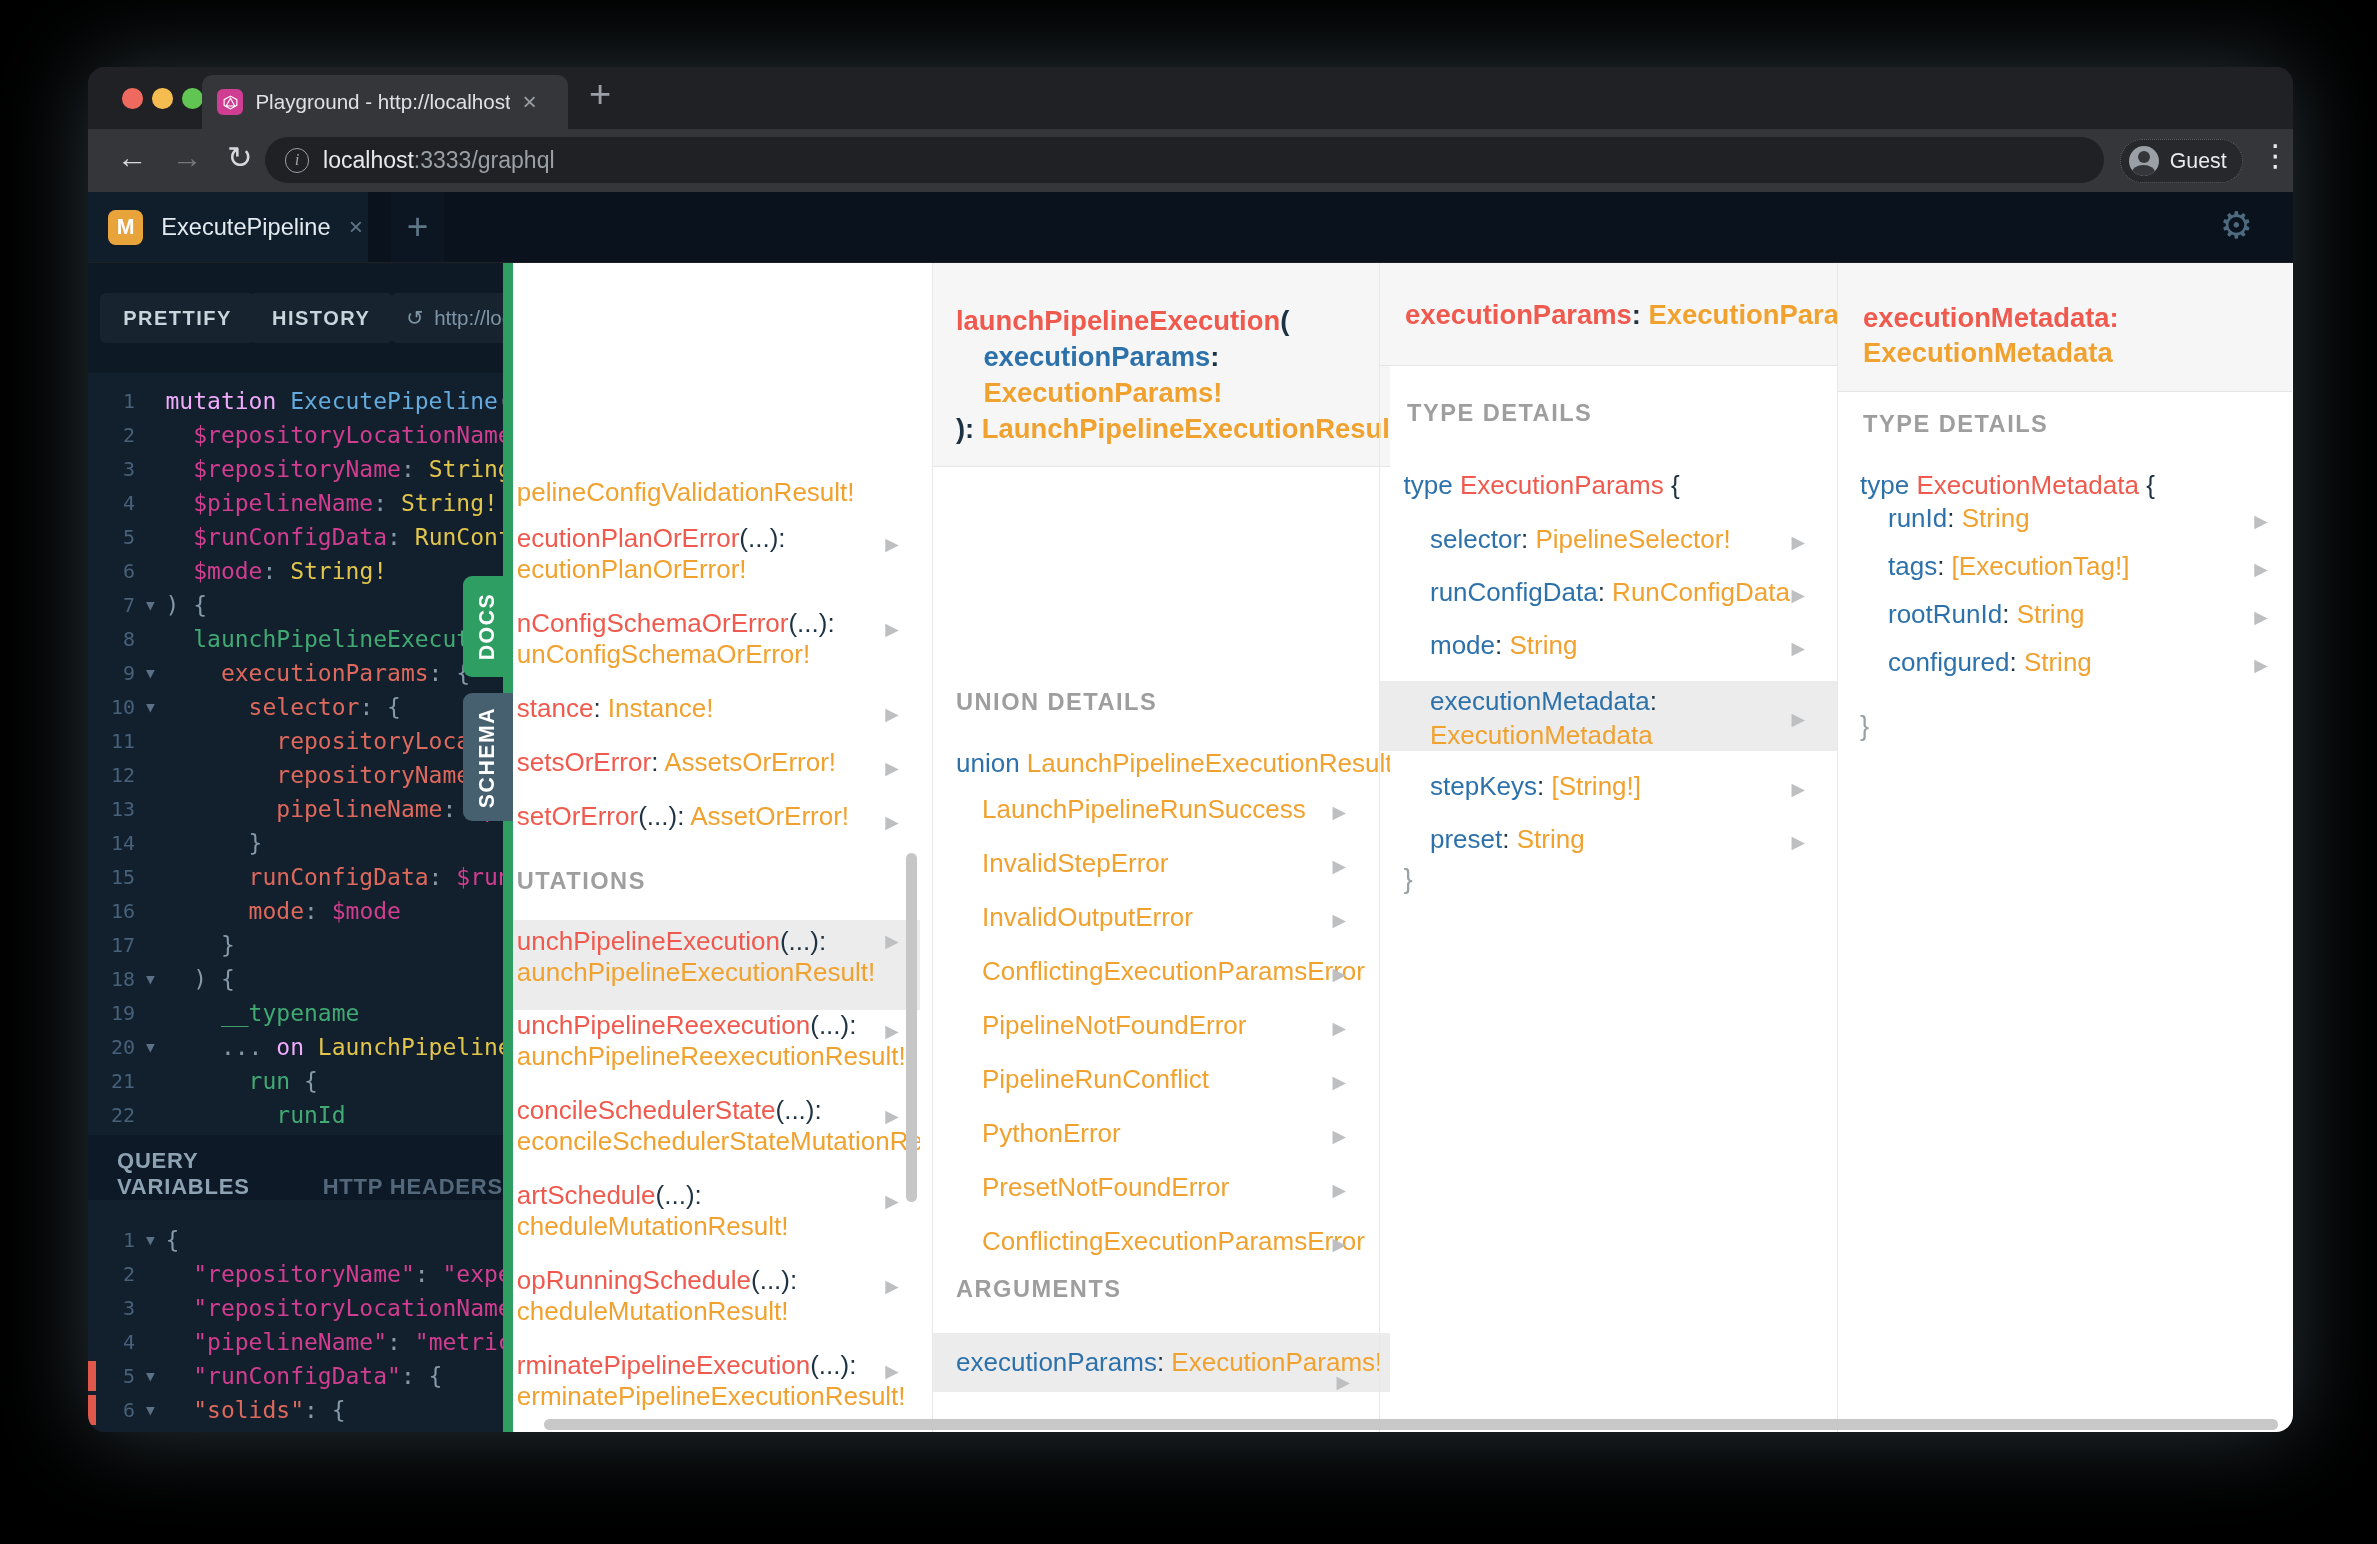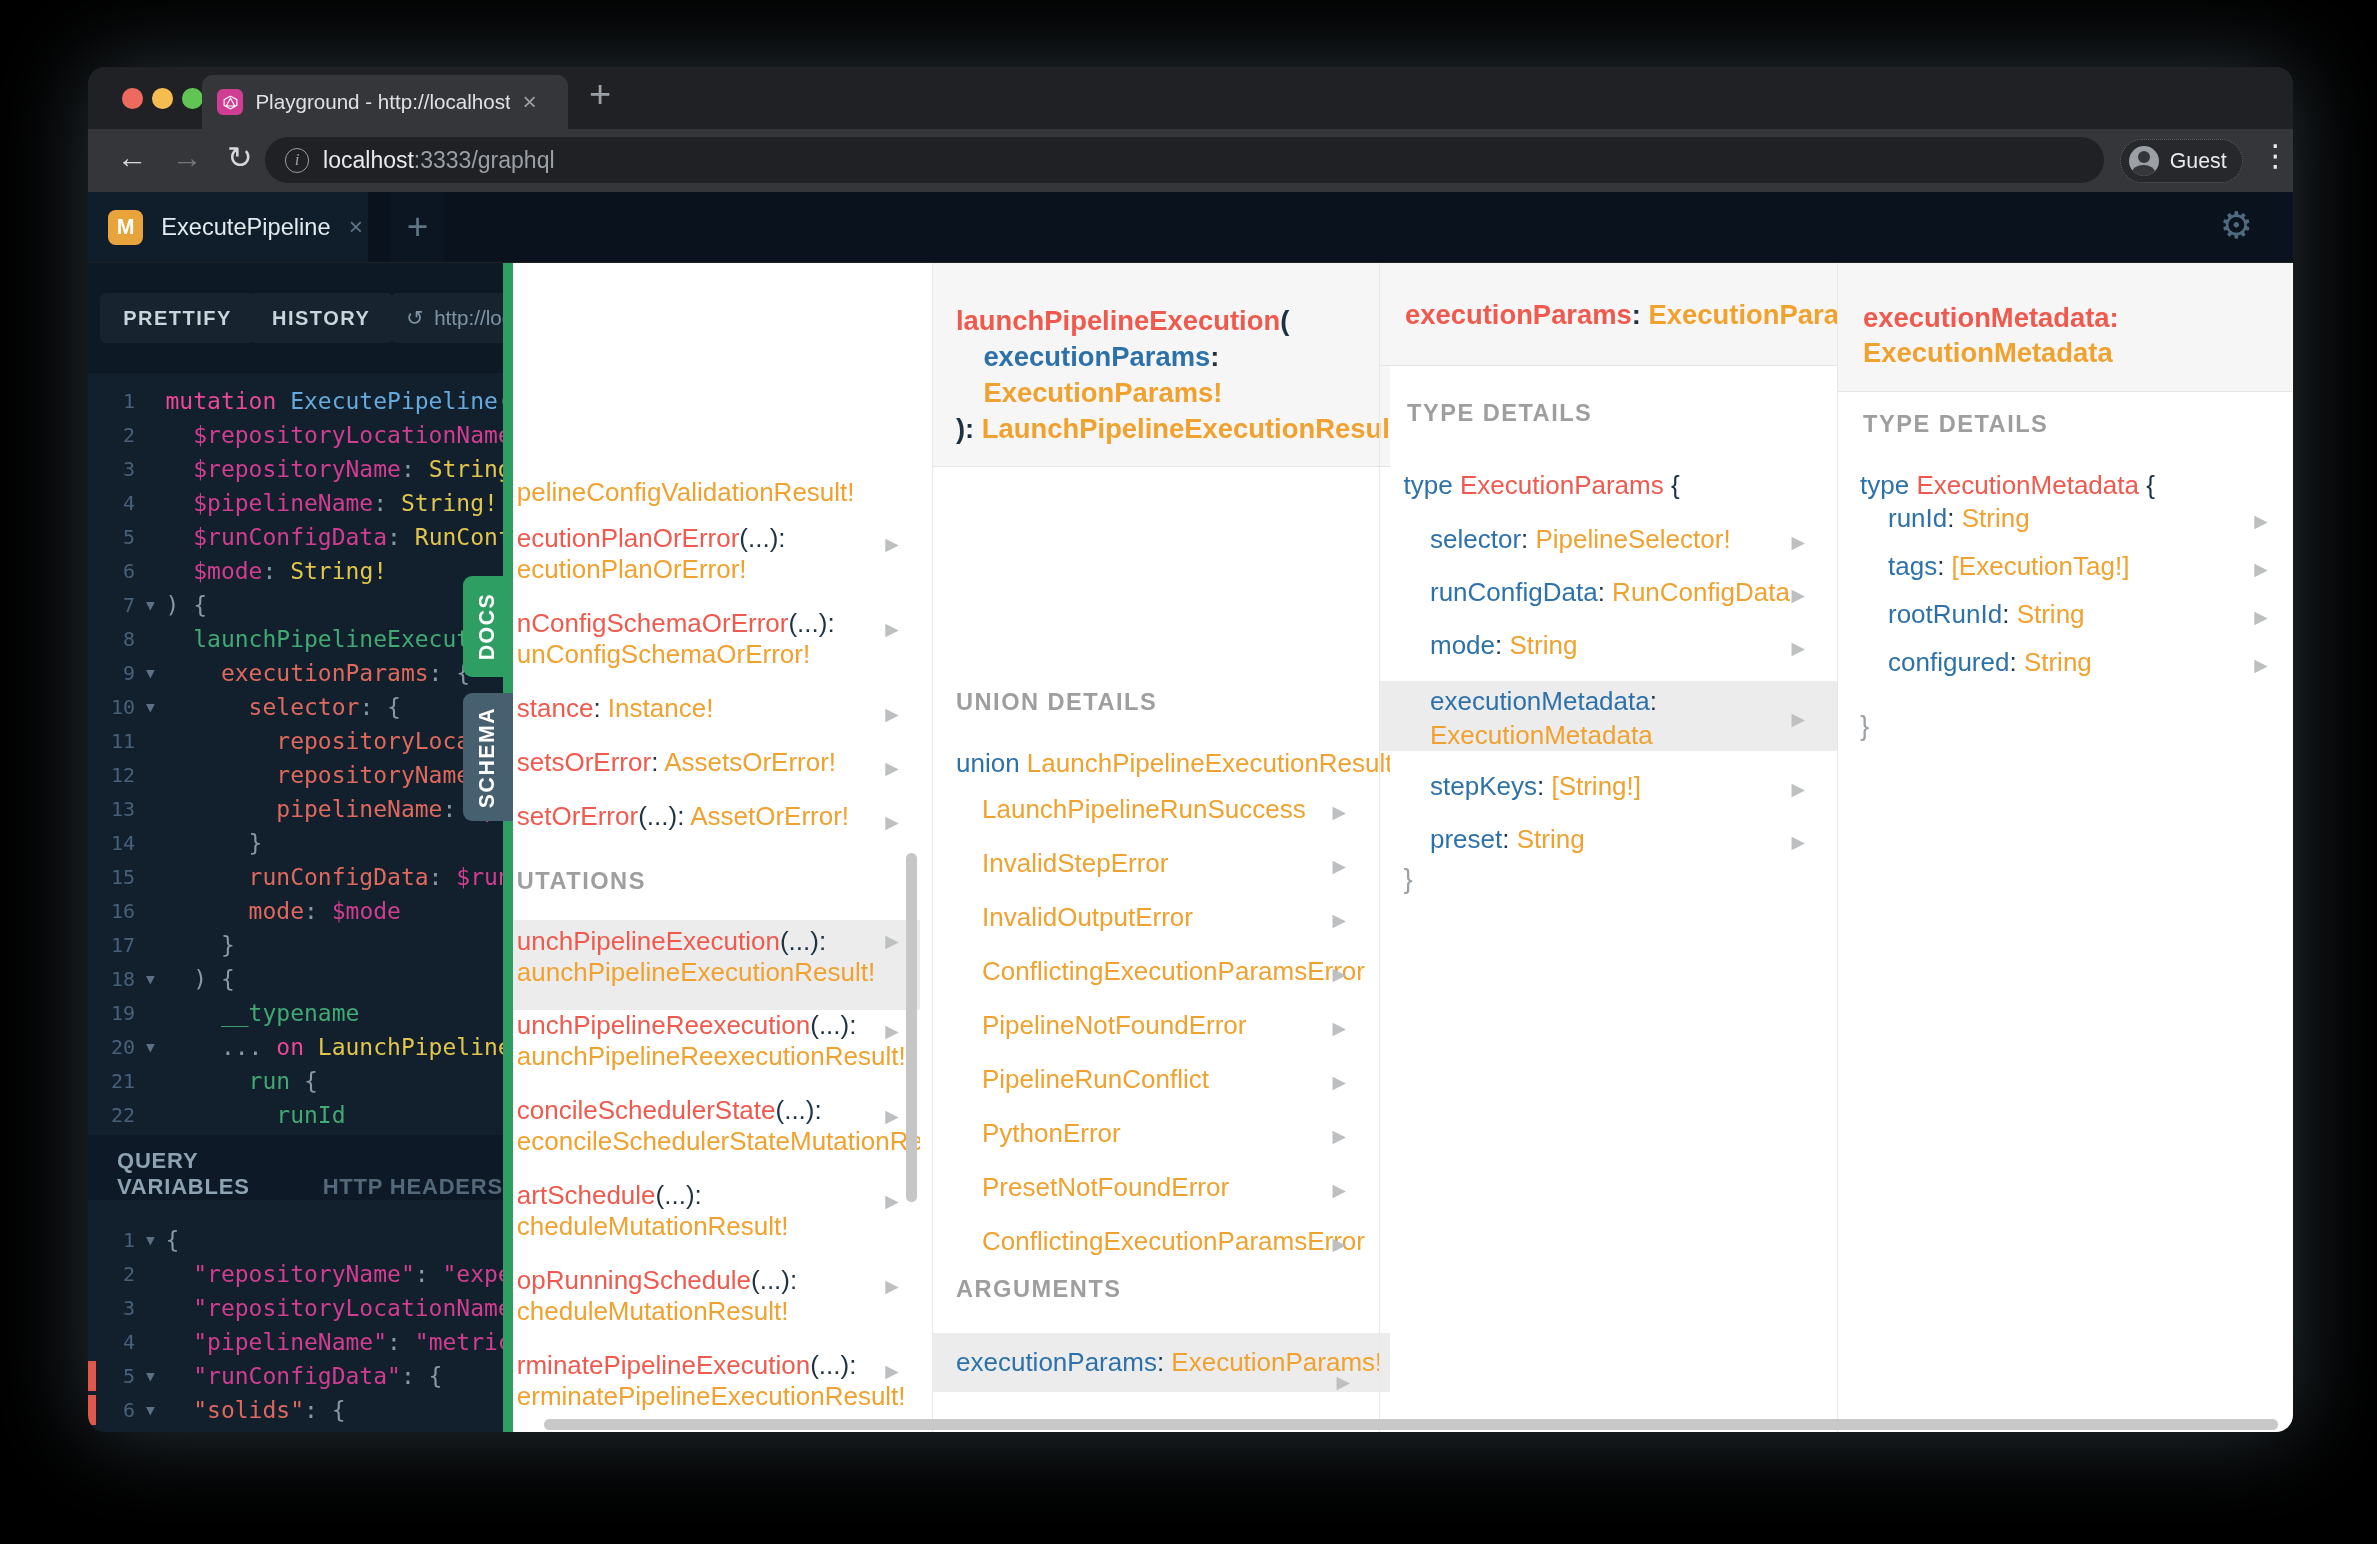--- a/index.html
+++ b/index.html
@@ -78,21 +78,21 @@
 
   .code { position:absolute; left:0; top:121px; width:100%; }
   .vars-code { position:absolute; left:0; top:960px; width:100%; }
   .cl { display:flex; height:34px; line-height:34px; position:relative;
         font-family:"DejaVu Sans Mono",monospace; font-size:23px; white-space:pre; }
   .cl .gut { width:47px; flex:none; text-align:right; color:#47617a; font-size:20px; }
   .cl .fold { width:30.5px; flex:none; color:#5c7186; font-size:14.5px; text-align:center; }
   .cl .src { flex:none; }
   .cl .marker { position:absolute; left:0; top:2.3px; bottom:2.3px; width:8.4px; background:#e0584b; }
 
-  .tok-kw  { color:#ec4899; } .tok-op  { color:#64aadd; } .tok-var { color:#d13d90; }
+  .tok-kw  { color:#f0abfc; } .tok-op  { color:#64aadd; } .tok-var { color:#d13d90; }
   .tok-typ { color:#e2c54b; } .tok-pun { color:#8699a8; } .tok-fld { color:#df695c; }
   .tok-fn  { color:#41aa73; } .tok-str { color:#d13d90; } .tok-key { color:#d13d90; }
   .tok-skey{ color:#df695c; }
 
   .vars-header { position:absolute; left:0; top:872px; width:100%; height:65px; background:#0d1926;
                  display:flex; align-items:flex-end; padding-left:29px; }
   .qv { color:#8da2b2; font-size:22px; font-weight:bold; letter-spacing:0.8px; }
   .hh { color:#53687a; font-size:22px; font-weight:bold; letter-spacing:0.8px; margin-left:53px; white-space:nowrap; }
 
   .green-strip { position:absolute; left:415px; top:0; width:10px; height:100%; background:#2f9e63; }

